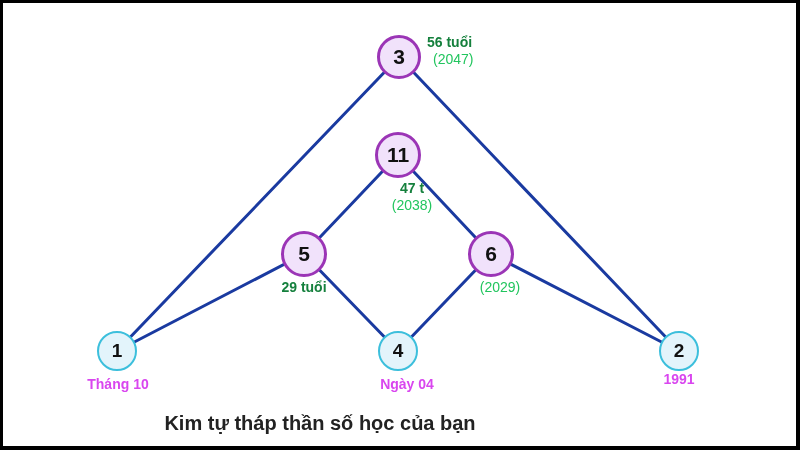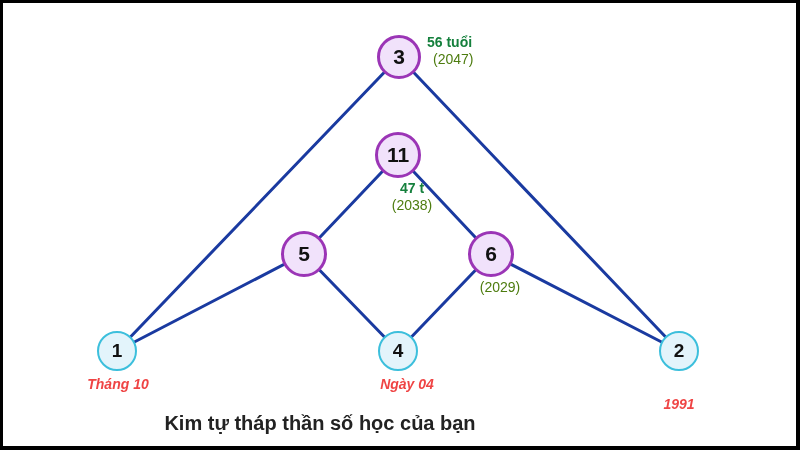--- a/index.html
+++ b/index.html
@@ -31,24 +31,24 @@
       border: 2px solid #3cbfdc;
       font-size: 19px;
     }
     .lbl {
       position: absolute;
       text-align: center;
       white-space: nowrap;
       line-height: 17px;
     }
     .lbl .age { font-weight: bold; font-size: 14px; color: #15803d; display: block; }
-    .lbl .year { font-size: 14px; color: #4d7c0f; display: block; }
+    .lbl .year { font-size: 14px; color: #22c55e; display: block; }
     .base-lbl {
-      position: absolute; font-weight: bold; font-size: 14px; color: #ef4444;
-      white-space: nowrap; transform: translateX(-50%); font-style: italic;
+      position: absolute; font-weight: bold; font-size: 14px; color: #d946ef;
+      white-space: nowrap; transform: translateX(-50%);
     }
     .title {
       position: absolute; left: 0; width: 640px; top: 412px;
       text-align: center; font-size: 20px; font-weight: bold; color: #222;
     }
   </style>
 </head>
 <body>
 
 <div class="frame"></div>
@@ -73,29 +73,30 @@
 </div>
 
 <div class="node purple" style="left:375px; top:132px; width:46px; height:46px;">11</div>
 <div class="lbl" style="left:372px; width:80px; top:180px;">
   <span class="age">47 t</span>
   <span class="year">(2038)</span>
 </div>
 
 <div class="node purple" style="left:281px; top:231px; width:46px; height:46px;">5</div>
 <div class="lbl" style="left:254px; width:100px; top:279px;">
+  <span class="age">29 tuổi</span>
 </div>
 
 <div class="node purple" style="left:468px; top:231px; width:46px; height:46px;">6</div>
 <div class="lbl" style="left:450px; width:100px; top:279px;">
   <span class="year">(2029)</span>
 </div>
 
 <div class="node cyan" style="left:97px; top:331px; width:40px; height:40px;">1</div>
 <div class="base-lbl" style="left:118px; top:376px;">Tháng 10</div>
 
 <div class="node cyan" style="left:378px; top:331px; width:40px; height:40px;">4</div>
 <div class="base-lbl" style="left:399px; top:376px;margin-left:8px;">Ngày 04</div>
 
 <div class="node cyan" style="left:659px; top:331px; width:40px; height:40px;">2</div>
-<div class="base-lbl" style="left:679px; top:396px;">1991</div>
+<div class="base-lbl" style="left:679px; top:371px;">1991</div>
 
 <div class="title">Kim tự tháp thần số học của bạn</div>
 
 </body></html>

